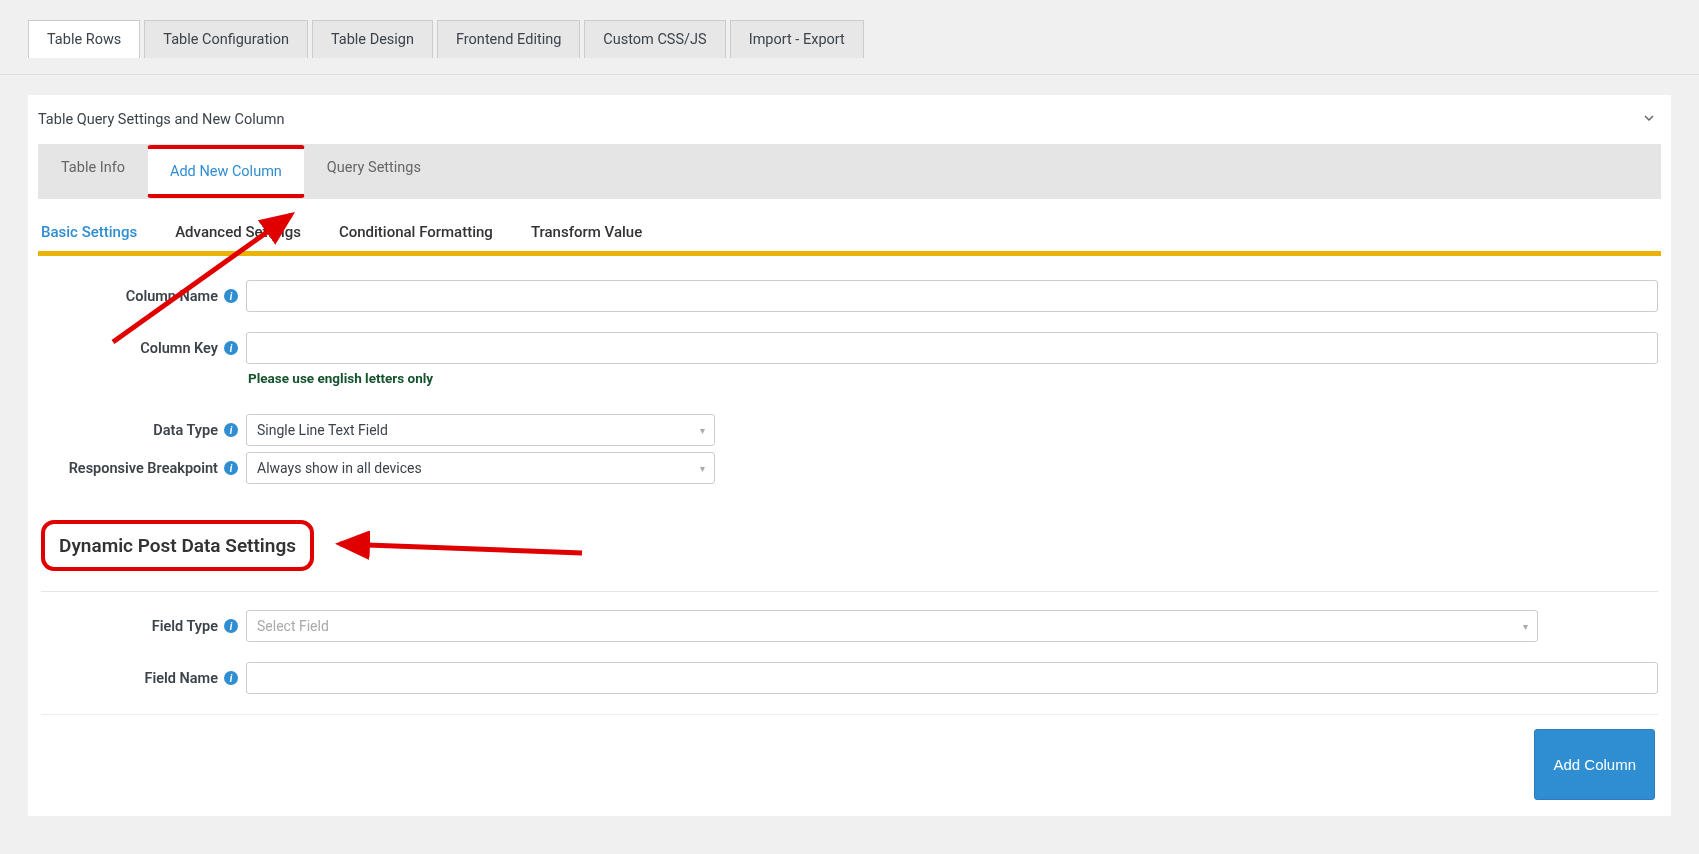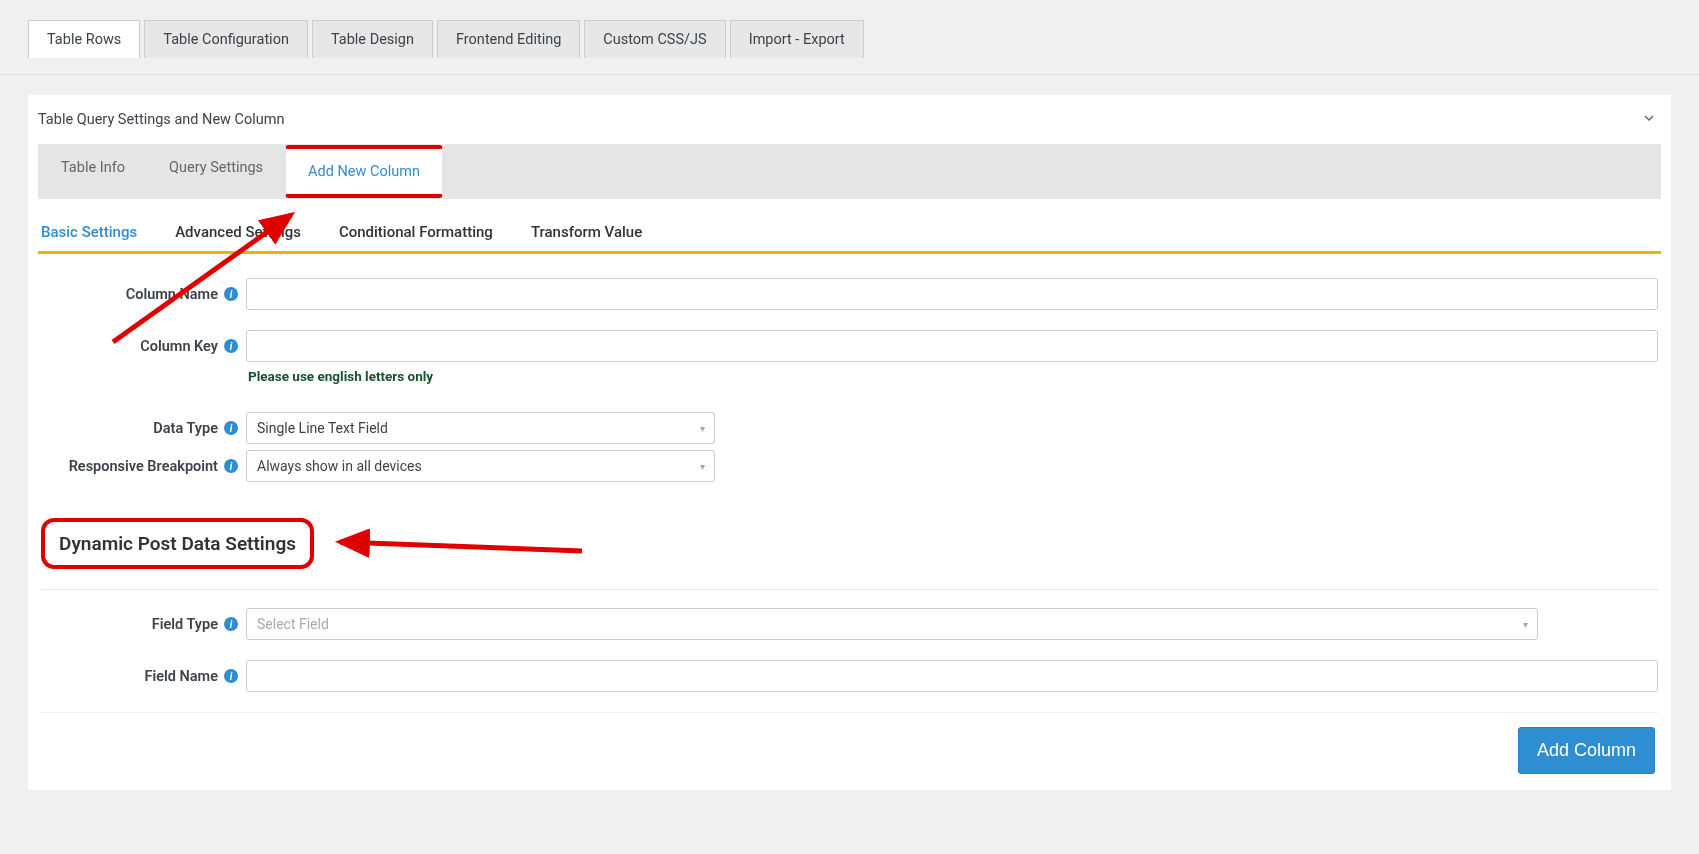--- a/index.html
+++ b/index.html
@@ -8,42 +8,42 @@
 .main-tab { padding: 10px 18px; background: #e7e7e7; border: 1px solid #ccc; border-bottom: none; font-size: 14.5px; cursor: pointer; color: #3c434a; }
 .main-tab.active { background: #fff; border-color: #ccc; }
 .panel { background: #fff; margin: 20px 28px; padding: 16px 10px; border: 0; }
 .panel-header { display: flex; justify-content: space-between; align-items: center; padding: 0 0 6px 0; }
 .panel-title { font-size: 14.5px; font-weight: 400; color: #3c434a; }
 .chevron-down { color: #666; font-size: 13px; cursor: pointer; padding-right: 6px; }
 .inner-tabs { display: flex; border: 1px solid #e5e5e5; background: #e5e5e5; margin-top: 10px; }
 .inner-tab { padding: 14px 22px; font-size: 14.5px; color: #666; cursor: pointer; background: transparent; border: none; }
 .inner-tab.active { color: #2f8dd1; background: #fff; border-right: 1px solid #e5e5e5; border-left: 1px solid #e5e5e5; }
 .highlight-red { border: 4px solid #e10000; border-radius: 4px; position: relative; z-index: 2; }
-.sub-tabs { display: flex; gap: 38px; padding: 24px 0 10px 3px; border-bottom: 3px solid #eab308; margin: 0 0 24px 0; }
+.sub-tabs { display: flex; gap: 38px; padding: 24px 0 10px 3px; border-bottom: 5px solid #eab308; margin: 0 0 24px 0; }
 .sub-tab { font-size: 15px; color: #333; cursor: pointer; font-weight: 500; }
 .sub-tab.active { color: #2f8dd1; }
 .form-body { padding: 0 3px; }
 .form-row { display: flex; align-items: center; margin-bottom: 20px; }
 .form-row.with-help { margin-bottom: 6px; }
 .label-col { width: 205px; text-align: right; padding-right: 8px; font-weight: 600; font-size: 14.5px; color: #3c434a; display: flex; justify-content: flex-end; align-items: center; gap: 6px; }
 .input-col { flex: 1; }
 .text-input { width: 100%; padding: 7px 10px; border: 1px solid #ccc; border-radius: 3px; font-size: 14px; background: #fff; }
 .select-input { width: 469px; padding: 7px 30px 7px 10px; border: 1px solid #ccc; border-radius: 3px; font-size: 14px; background: #fff; appearance: none; position: relative; }
 .select-wrap { position: relative; display: inline-block; }
 .select-chevron { position: absolute; right: 10px; top: 50%; transform: translateY(-50%); pointer-events: none; color: #aaa; font-size: 10px; }
 .select-input.placeholder { color: #aaa; }
 .helper { margin-left: 205px; padding-left: 2px; font-size: 13.5px; color: #14532d; margin-bottom: 28px; font-weight: bold; }
 .info-icon { display: inline-flex; width: 14px; height: 14px; border-radius: 50%; background: #2f8dd1; color: #fff; font-size: 10px; font-style: italic; align-items: center; justify-content: center; font-weight: bold; }
 .section-divider { border: 0; border-top: 1px solid #e5e5e5; margin: 0 0 18px 0; }
 .dynamic-section { position: relative; display: flex; align-items: center; margin: 36px 0 20px 0; gap: 18px; }
 .dynamic-title-box { border: 4px solid #e10000; border-radius: 13px; padding: 10px 14px; display: inline-block; }
 .dynamic-title { font-size: 19px; font-weight: 600; color: #333; }
 .arrow-svg { position: absolute; pointer-events: none; }
 .footer-bar { border-top: 1px solid #eee; padding: 14px 3px 0; display: flex; justify-content: flex-end; margin-top: 6px; }
-.btn-primary { background: #2f8dd1; color: #fff; border: 1px solid #2a7ebf; padding: 12px 18px; font-size: 18px; border-radius: 3px; cursor: pointer; }
+.btn-primary { background: #2f8dd1; color: #fff; border: 1px solid #2a7ebf; padding: 26px 18px; font-size: 15px; border-radius: 3px; cursor: pointer; }
 .top-arrow-container { position: relative; height: 0; }
 </style>
 </head>
 <body>
 
 <div class="main-tabs">
   <div class="main-tab active">Table Rows</div>
   <div class="main-tab">Table Configuration</div>
   <div class="main-tab">Table Design</div>
   <div class="main-tab">Frontend Editing</div>
@@ -56,22 +56,22 @@
     <div class="panel-title">Table Query Settings and New Column</div>
     <div class="chevron-down">
       <svg width="12" height="12" viewBox="0 0 12 12">
           <path d="M2 4 L6 8 L10 4" stroke="#666" stroke-width="1.5" fill="none"></path>
         </svg>
     </div>
   </div>
 
   <div class="inner-tabs">
     <div class="inner-tab">Table Info</div>
+    <div class="inner-tab active highlight-red">Add New Column</div>
     <div class="inner-tab">Query Settings</div>
-    <div class="inner-tab active highlight-red">Add New Column</div>
   </div>
 
   <div class="top-arrow-container">
     <svg class="arrow-svg" style="left:65px; top:8px;" width="210" height="145">
       <defs>
           <marker id="ah1" markerWidth="8" markerHeight="8" refX="6" refY="3" orient="auto">
             <path d="M0,0 L7,3 L0,6 Z" fill="#e10000"></path>
           </marker>
         </defs>
       <line x1="10" y1="135" x2="188" y2="8" stroke="#e10000" stroke-width="5" marker-end="url(#ah1)"></line>

